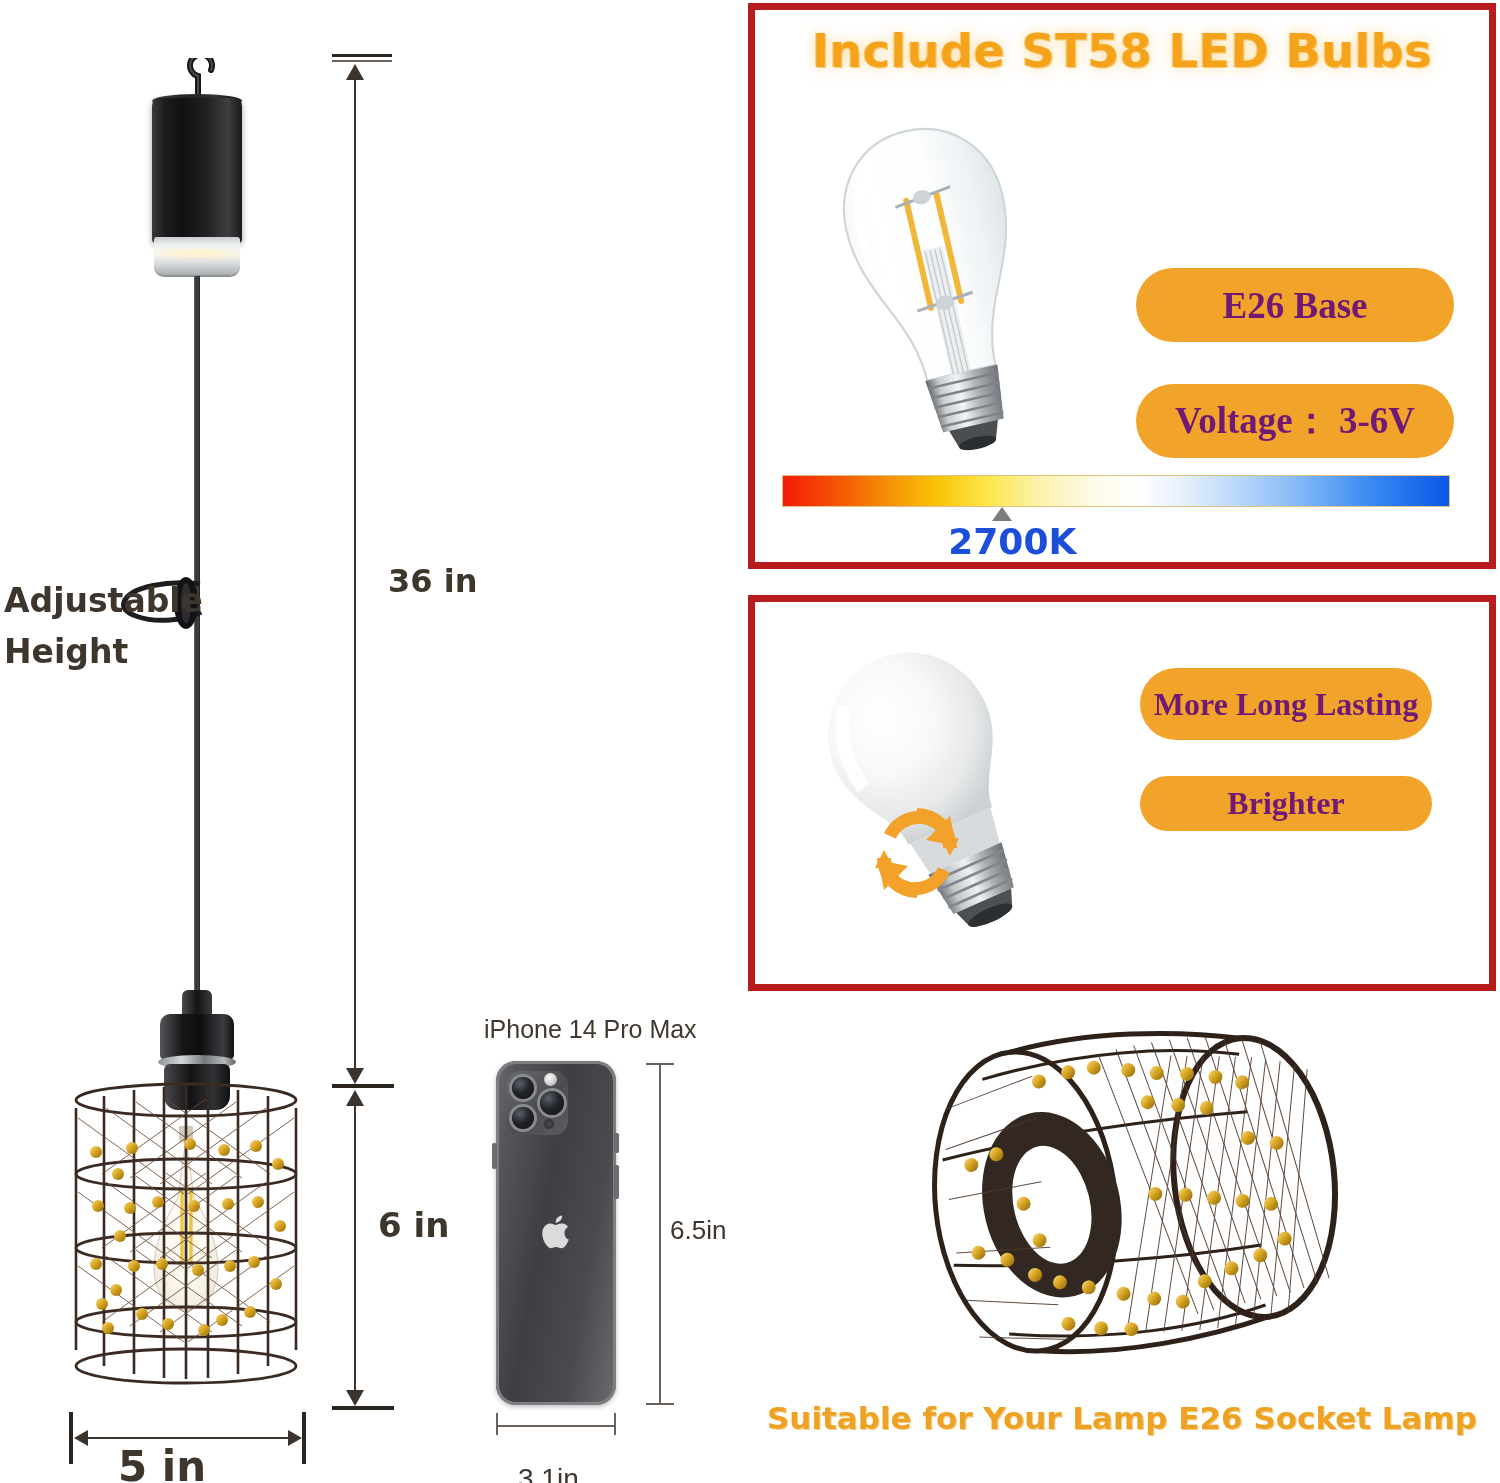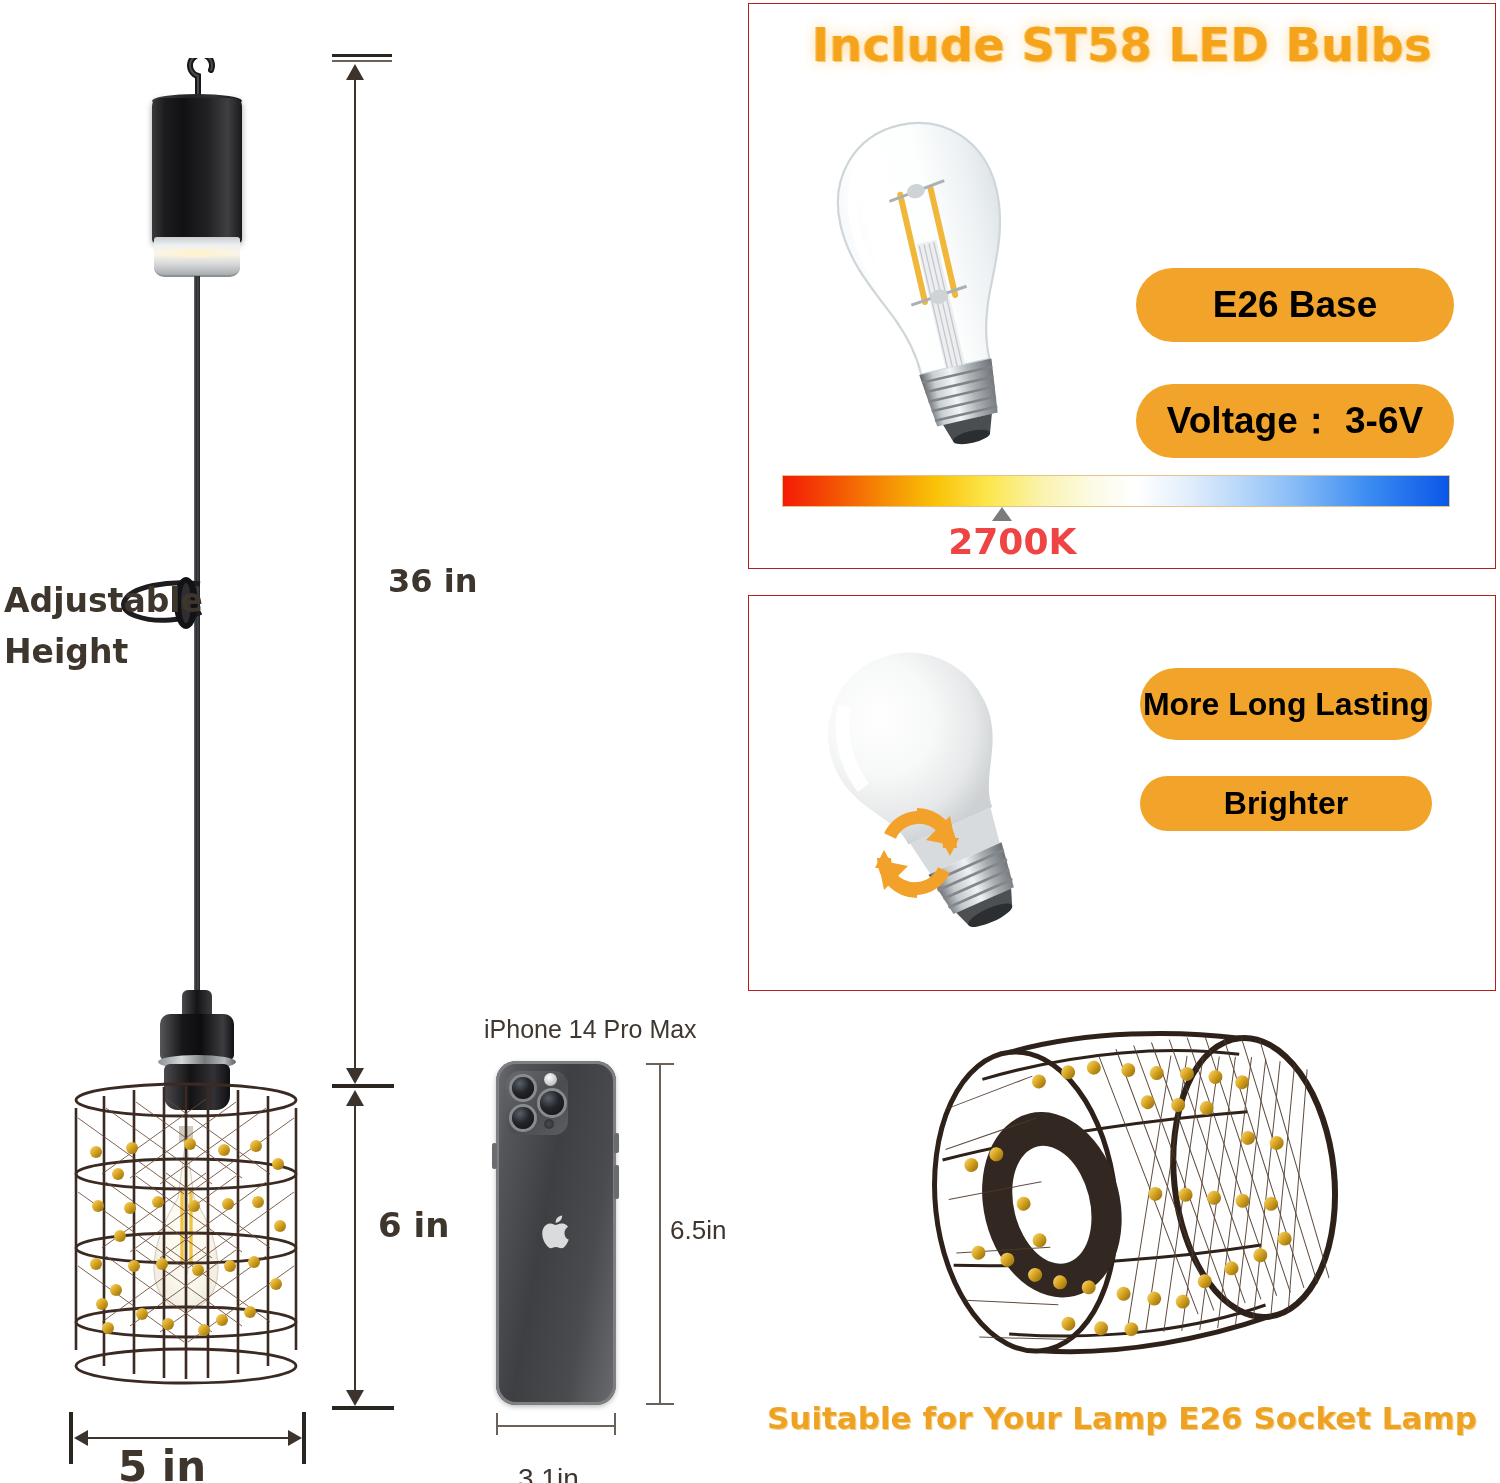--- a/index.html
+++ b/index.html
@@ -127,42 +127,42 @@
     position: absolute; border-radius: 50%;
     background: radial-gradient(circle at 40% 35%,#fdfdfd,#c9cacc 60%,#9a9b9d);
   }
   .phone-logo {
     position: absolute; left: 68px; top: 196px; width: 36px; height: 42px;
   }
   .phone-btn { position: absolute; background: #6b6c70; border-radius: 2px; }
 
   
   .panel {
-    position: absolute; border: 1px solid #b91c1c; background: #ffffff;
+    position: absolute; border: 7px solid #b91c1c; background: #ffffff;
   }
   #panel-bulbs  { left: 748px; top: 3px;   width: 748px; height: 566px; }
   #panel-rechargeable { left: 748px; top: 595px; width: 748px; height: 396px; }
 
   #panel-title {
     position: absolute; left: 0; top: 14px; width: 100%; text-align: center;
     font-size: 46px; font-weight: bold; letter-spacing: .5px;
     color: #F5A31A; font-family: "DejaVu Sans", sans-serif;
     text-shadow: 0 0 1px #fff0c0, 1px 1px 0 #fbc66b, -1px 0 0 #fbc66b,
                  0 0 14px rgba(250,190,80,.55);
     white-space: nowrap;
   }
 
   
   #st58-bulb { position: absolute; left: 770px; top: 92px; width: 330px; height: 375px; }
 
   
   .pill {
     position: absolute; background: #F2A42A; border-radius: 40px;
     display: flex; align-items: center; justify-content: center;
-    color: #000000; font-weight: bold; font-family: Liberation Sans, sans-serif;
+    color: #701a75; font-weight: bold; font-family: Liberation Serif, serif;
     white-space: nowrap;
   }
   #pill-e26     { left: 1136px; top: 268px; width: 318px; height: 74px; font-size: 37px; }
   #pill-voltage { left: 1136px; top: 384px; width: 318px; height: 74px; font-size: 37px; }
   #pill-long-lasting { left: 1140px; top: 668px; width: 292px; height: 72px; font-size: 32px; }
   #pill-brighter     { left: 1140px; top: 776px; width: 292px; height: 55px; font-size: 32px; }
 
   
   #cct-wrap { position: absolute; left: 782px; top: 475px; width: 668px; }
   #cct-bar {
@@ -174,21 +174,21 @@
       #E6F0FC 60%, #BBD9FA 68%, #86BBF7 77%, #3B8BF2 88%, #0A57E8 100%);
   }
   #cct-marker {
     position: absolute; left: 31.5%; top: 32px;
     width: 0; height: 0;
     border-left: 10px solid transparent; border-right: 10px solid transparent;
     border-bottom: 14px solid #7b7b7b;
   }
   #cct-label {
     position: absolute; left: 24%; top: 46px; width: 140px; text-align: center;
-    font-size: 36px; font-weight: bold; color: #ef4444;
+    font-size: 36px; font-weight: bold; color: #1d4ed8;
     font-family: "DejaVu Sans", sans-serif;
   }
 
   
   #recharge-bulb { position: absolute; left: 780px; top: 630px; width: 300px; height: 300px; }
   #recycle-icon  { position: absolute; left: 862px; top: 798px; width: 110px; height: 110px; }
 
   
   #cage-shade { position: absolute; left: 855px; top: 1020px; width: 560px; height: 345px; }
   #caption-socket {

